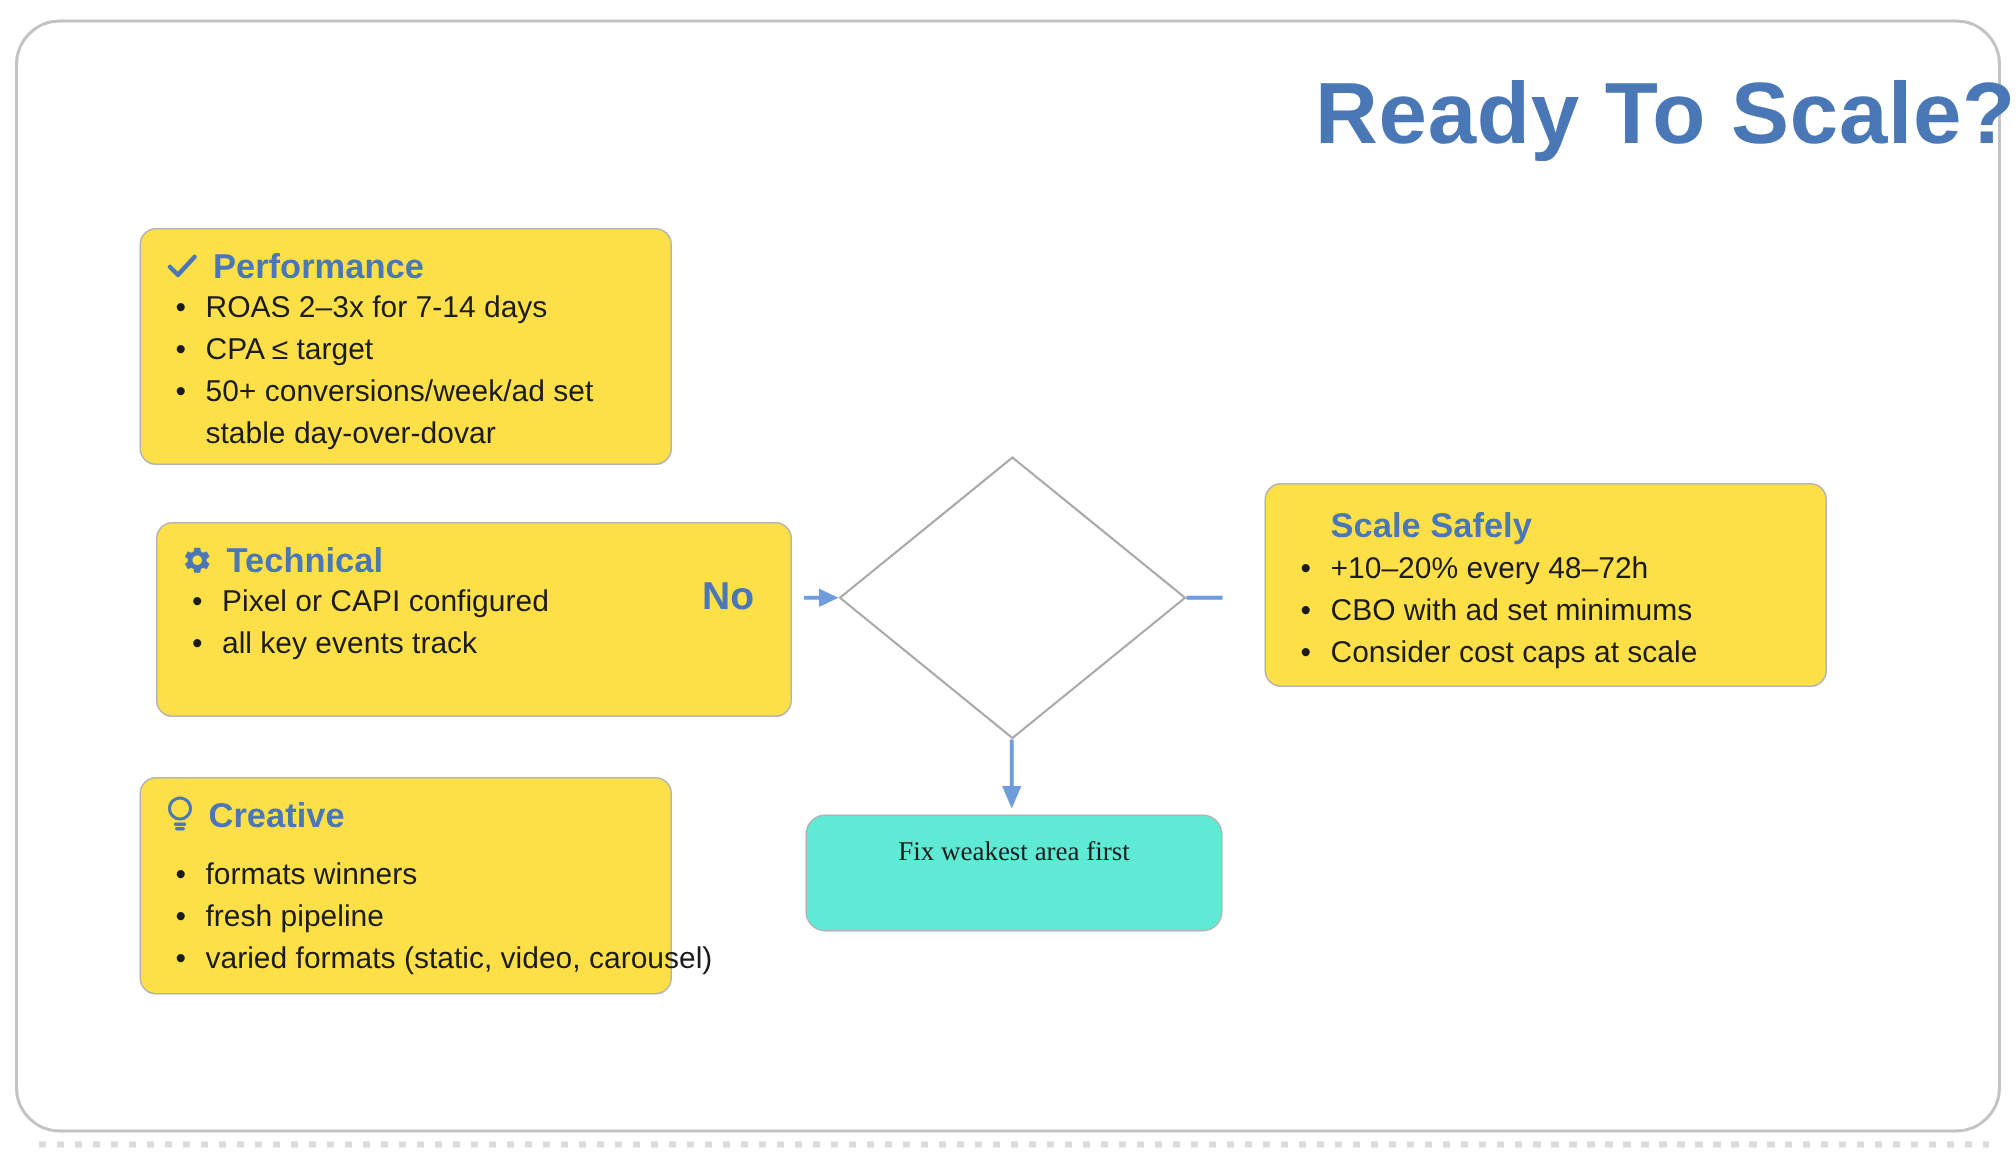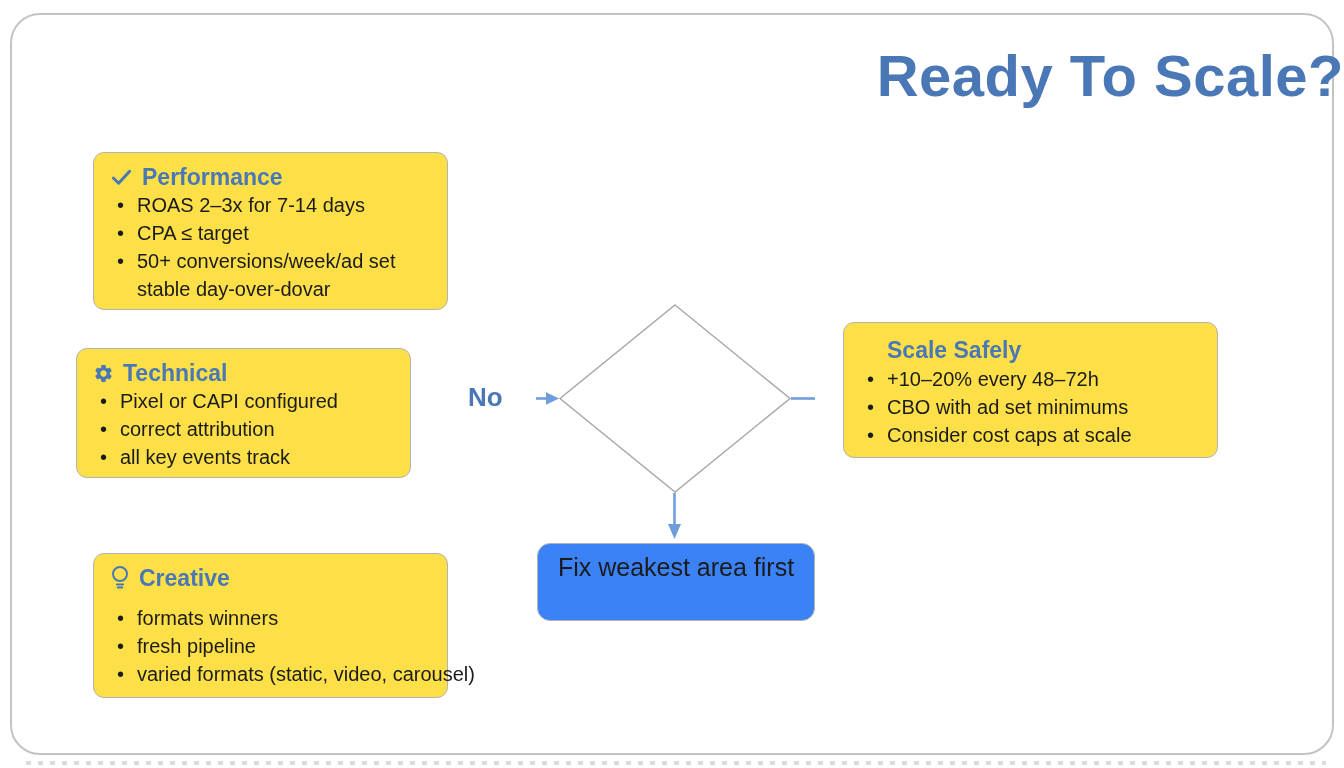--- a/index.html
+++ b/index.html
@@ -60,22 +60,22 @@
     padding-left: 27px;
     color: #1b1b1b;
   }
   ul.bullets li::before {
     content: "\2022";
     position: absolute;
     left: 7px;
     color: #1b1b1b;
   }
   .card-performance { left: 93px; top: 152px; width: 355px; height: 158px; }
-  .card-technical   { left: 76px; top: 348px; width: 335px; height: 130px; }
-  .card-creative    { left: 93px; top: 518px; width: 355px; height: 145px; margin-top: 35px; }
+  .card-technical   { left: 104px; top: 348px; width: 424px; height: 130px; }
+  .card-creative    { left: 93px; top: 518px; width: 355px; height: 145px; }
   .card-creative ul.bullets { margin-top: 12px; }
   .card-creative li.nowrap { white-space: nowrap; }
   .card-scale { left: 843px; top: 322px; width: 375px; height: 136px; padding: 12px 18px 8px 16px; }
   .card-scale .card-head { padding-left: 27px; height: 30px; }
   .connectors {
     position: absolute;
     left: 0; top: 0;
     width: 1344px; height: 768px;
     pointer-events: none;
   }
@@ -90,26 +90,27 @@
   }
   .decision-label { left: 575px; top: 383px; width: 200px; text-align: center; }
   .no-label  { left: 468px; top: 382px; width: 62px; }
   .yes-label { left: 821px; top: 382px; width: 70px; text-align: right; }
   .fix-box {
     position: absolute;
     left: 537px; top: 543px;
     width: 278px; height: 78px;
     border: 1.6px solid #b3b3b3;
     border-radius: 13px;
-    background: #3b82f6;
+    background: #5eead4;
     text-align: center;
     padding-top: 8px;
-    font-size: 25px;
+    font-size: 18px;
     line-height: 30px;
     color: #1b1b1b;
+    font-family: Liberation Serif, serif;
   }
   .noise-strip {
     position: absolute;
     left: 26px; top: 761px;
     width: 1300px; height: 4px;
     background: repeating-linear-gradient(90deg, #9a9a9a 0 5px, transparent 5px 12px);
     opacity: 0.35;
   }
 </style>
 </head>
@@ -140,21 +141,20 @@
     <div class="card-head">
       <span class="icon">
         <svg width="21" height="21" viewBox="0 0 24 24">
           <path fill="#4a77b5" d="M19.14,12.94c0.04-0.3,0.06-0.61,0.06-0.94c0-0.32-0.02-0.64-0.07-0.94l2.03-1.58c0.18-0.14,0.23-0.41,0.12-0.61 l-1.92-3.32c-0.12-0.22-0.37-0.29-0.59-0.22l-2.39,0.96c-0.5-0.38-1.03-0.7-1.62-0.94L14.4,2.81c-0.04-0.24-0.24-0.41-0.48-0.41 h-3.84c-0.24,0-0.43,0.17-0.47,0.41L9.25,5.35C8.66,5.59,8.12,5.92,7.63,6.29L5.24,5.33c-0.22-0.08-0.47,0-0.59,0.22L2.74,8.87 C2.62,9.08,2.66,9.34,2.86,9.48l2.03,1.58C4.84,11.36,4.8,11.69,4.8,12s0.02,0.64,0.07,0.94l-2.03,1.58 c-0.18,0.14-0.23,0.41-0.12,0.61l1.92,3.32c0.12,0.22,0.37,0.29,0.59,0.22l2.39-0.96c0.5,0.38,1.03,0.7,1.62,0.94l0.36,2.54 c0.05,0.24,0.24,0.41,0.48,0.41h3.84c0.24,0,0.44-0.17,0.47-0.41l0.36-2.54c0.59-0.24,1.13-0.56,1.62-0.94l2.39,0.96 c0.22,0.08,0.47,0,0.59-0.22l1.92-3.32c0.12-0.22,0.07-0.47-0.12-0.61L19.14,12.94z M12,15.6c-1.98,0-3.6-1.62-3.6-3.6 s1.62-3.6,3.6-3.6s3.6,1.62,3.6,3.6S13.98,15.6,12,15.6z"></path>
         </svg>
       </span>
       <span class="card-title">Technical</span>
     </div>
     <ul class="bullets">
       <li>Pixel or CAPI configured</li>
-      <li>correct attribution</li>
       <li>all key events track</li>
     </ul>
   </section>
 
   <section class="card card-creative">
     <div class="card-head">
       <span class="icon">
         <svg width="20" height="26" viewBox="0 0 20 26">
           <circle cx="10" cy="9" r="7" fill="none" stroke="#4a77b5" stroke-width="2"></circle>
           <path d="M7 19.5 h6 M7.8 22.5 h4.4" stroke="#4a77b5" stroke-width="2.2" stroke-linecap="round"></path>

